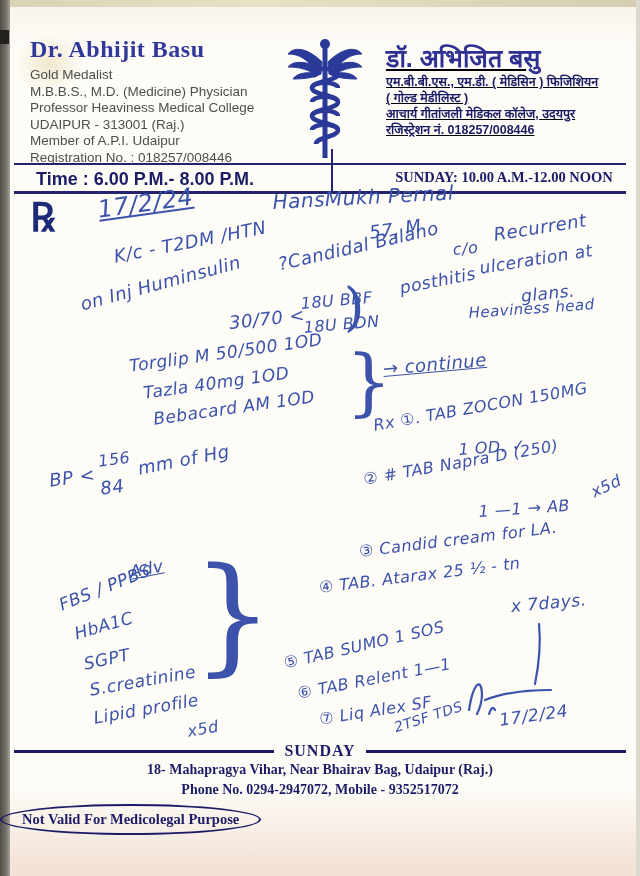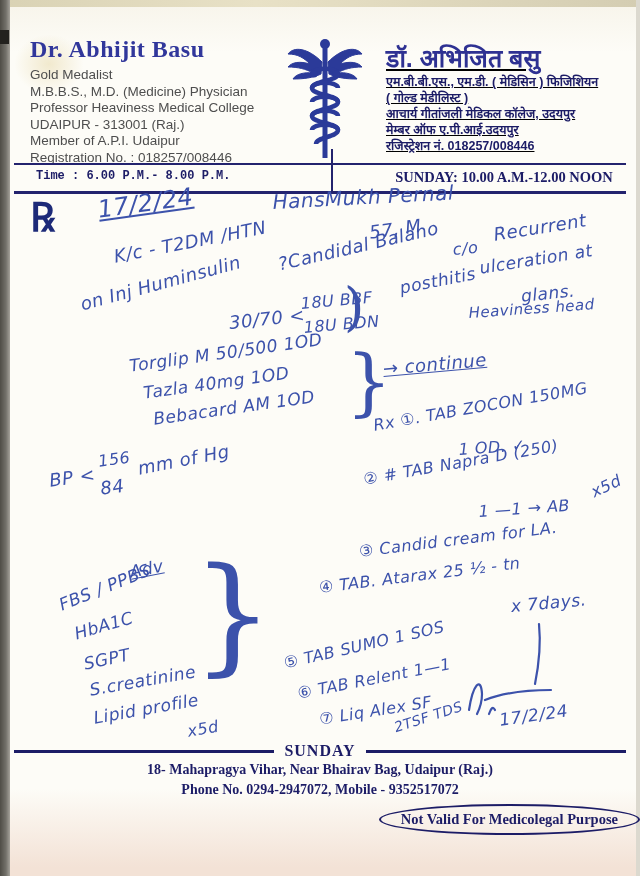--- a/index.html
+++ b/index.html
@@ -27,22 +27,22 @@
 
   .caduceus { position:absolute; left:286px; top:34px; }
 
   .hdr-right { position:absolute; left:386px; top:40px; width:240px;text-decoration:underline; }
   .doc-name-hi { font-weight:bold; font-size:25px; color:#2e3192; }
   .cred-hi { font-size:12.5px; line-height:16px; font-weight:bold; color:#1c1c66; }
 
   .rule-a { position:absolute; left:14px; top:163px; width:612px; height:2px; background:#23236e; }
   .rule-b { position:absolute; left:14px; top:191px; width:612px; height:3px; background:#23236e; }
   .vdiv   { position:absolute; left:331px; top:149px; width:2px; height:44px; background:#23236e; }
-  .time-left  { position:absolute; left:36px; top:169px; font-family:Liberation Mono, monospace;
-                font-weight:bold; font-size:12px; color:#1c1c66; }
+  .time-left  { position:absolute; left:36px; top:169px; font-family:Liberation Sans, sans-serif;
+                font-weight:bold; font-size:18px; color:#1c1c66; }
   .time-right { position:absolute; left:388px; top:169px; width:232px; text-align:center;
                 font-family:"Liberation Serif", serif; font-weight:bold; font-size:14.5px; color:#1c1c66; }
 
   .rx-print { position:absolute; left:30px; top:188px; font-family:"DejaVu Serif", serif;
               font-weight:bold; font-size:40px; color:#1d2a78; }
 
   
   .hw-layer { position:absolute; left:0; top:0; width:640px; height:876px; }
   .hw { position:absolute; white-space:nowrap; font-family:"DejaVu Sans", sans-serif;
         font-style:italic; letter-spacing:.5px; color:#3c52ab; transform-origin:left top; }
@@ -53,21 +53,21 @@
 
   
   .clinic-row { position:absolute; left:14px; top:742px; width:612px; display:flex; align-items:center; gap:10px; }
   .clinic-row .line { flex:1; height:3px; background:#1c1c66; }
   .clinic-label { font-family:"Liberation Serif", serif; font-weight:bold; font-size:16px;
                   color:#1c1c66; letter-spacing:1px; }
   .addr  { position:absolute; left:0; top:762px; width:640px; text-align:center;
            font-family:"Liberation Serif", serif; font-weight:bold; font-size:14px; color:#1c1c66; }
   .phone { position:absolute; left:0; top:782px; width:640px; text-align:center;
            font-family:"Liberation Serif", serif; font-weight:bold; font-size:14px; color:#1c1c66; }
-  .oval-wrap { position:absolute; left:0; top:804px; width:640px; text-align:right; }
+  .oval-wrap { position:absolute; left:0; top:804px; width:640px; text-align:left; }
   .oval { display:inline-block; border:2.5px solid #1c1c66; border-radius:50%;
           padding:5px 20px; font-family:"Liberation Serif", serif; font-weight:bold;
           font-size:14.5px; color:#1c1c66; }
 </style>
 </head>
 <body>
 
 <div class="scan">
 
   <div class="edge-top"></div>
@@ -109,21 +109,20 @@
       </g>
     </svg>
   </div>
 
   <div class="hdr-right">
     <div class="doc-name-hi">डॉ. अभिजित बसु</div>
     <div class="cred-hi">
       <div>एम.बी.बी.एस., एम.डी. ( मेडिसिन ) फिजिशियन</div>
       <div>( गोल्ड मेडीलिस्ट )</div>
       <div>आचार्य गीतांजली मेडिकल कॉलेज, उदयपुर</div>
-      <div>मेम्बर ऑफ ए.पी.आई.उदयपुर</div>
       <div>रजिस्ट्रेशन नं. 018257/008446</div>
     </div>
   </div>
 
   <div class="rule-a"></div>
   <div class="vdiv"></div>
   <div class="time-left">Time : 6.00 P.M.- 8.00 P.M.</div>
   <div class="time-right">SUNDAY: 10.00 A.M.-12.00 NOON</div>
   <div class="rule-b"></div>
 

